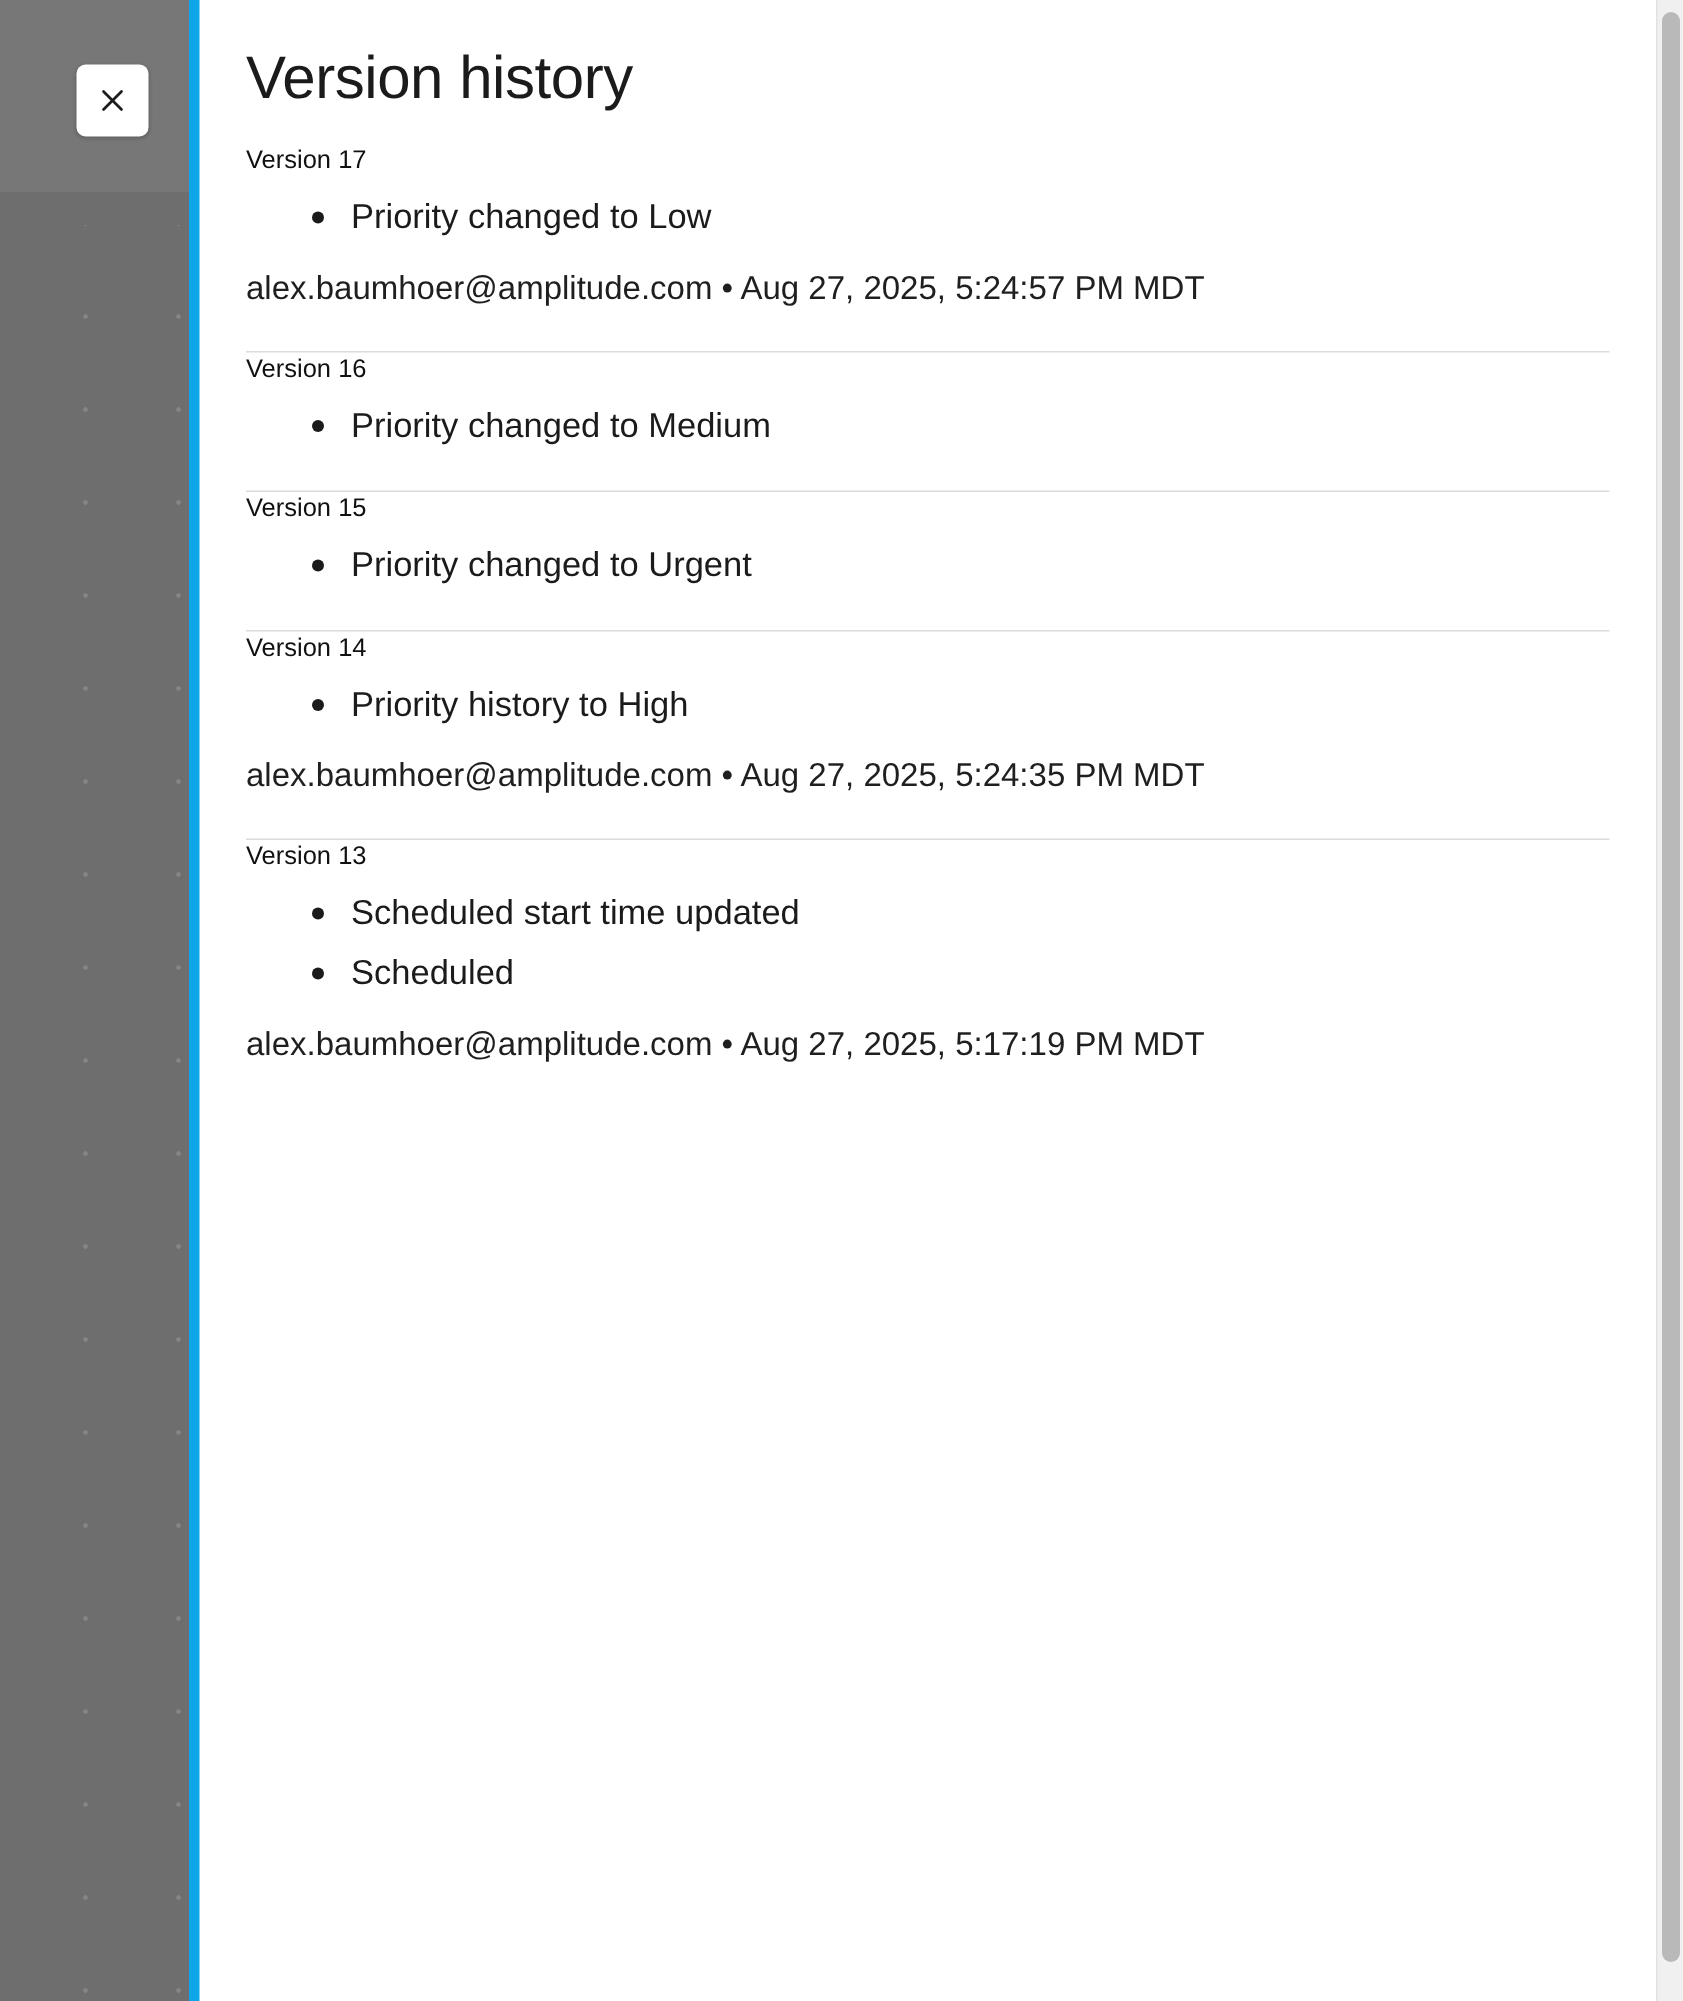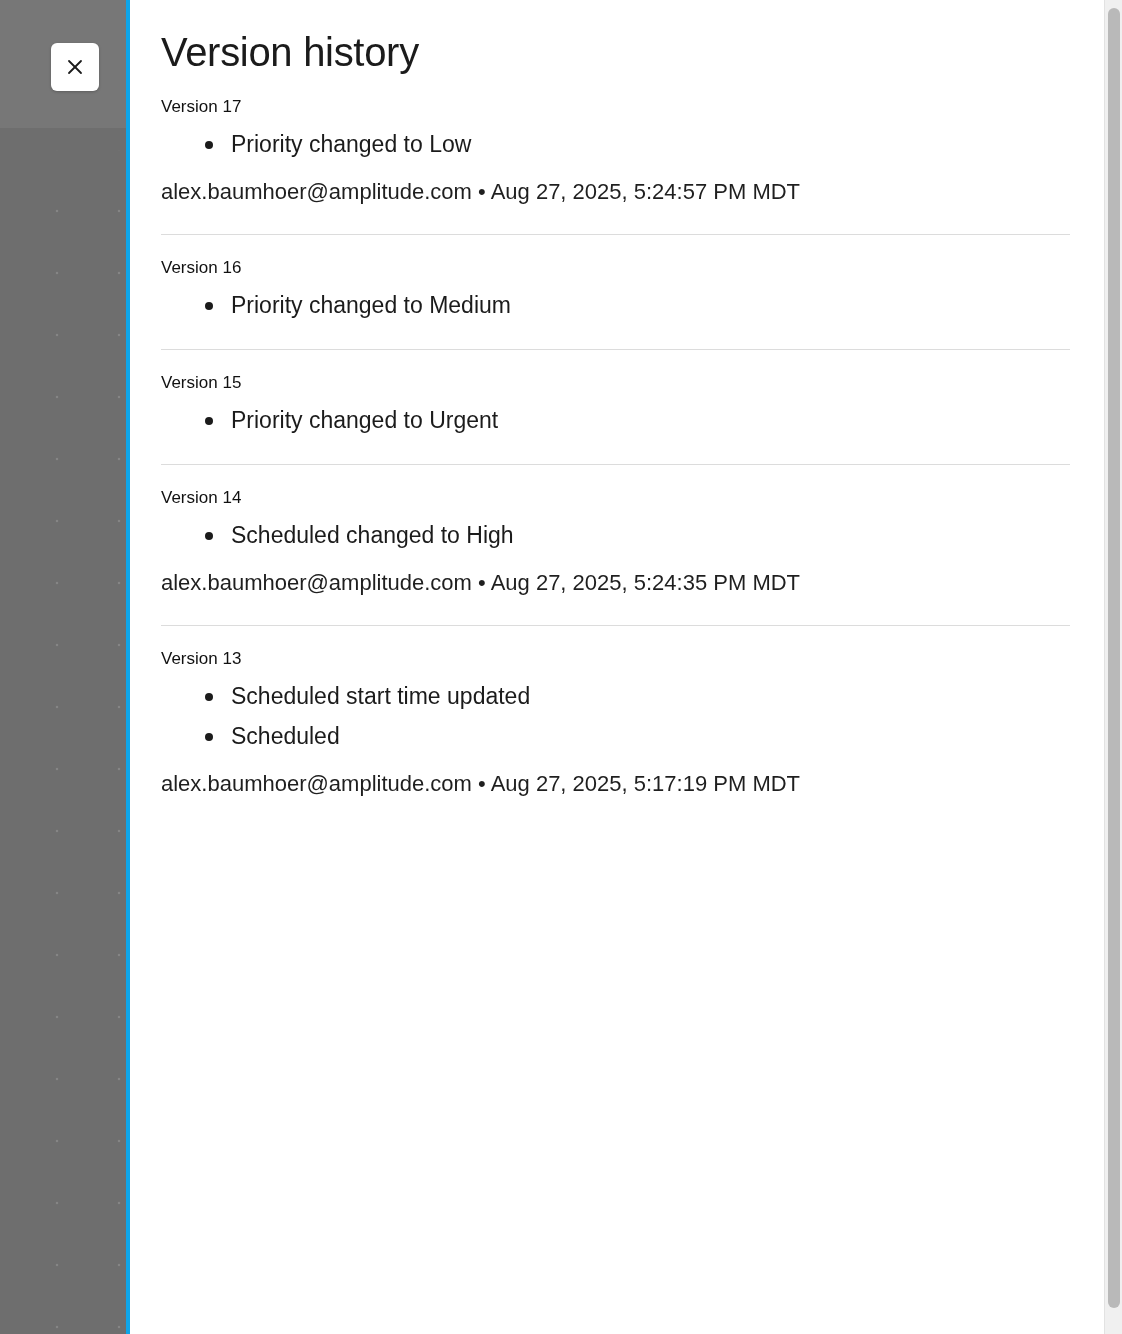--- a/index.html
+++ b/index.html
@@ -70,21 +70,21 @@
   .close-button svg { display: block; }
 
   
   .panel {
     position: absolute;
     top: 0;
     left: 126px;
     width: 996px;
     height: 1334px;
     background: #ffffff;
-    border-left: 4px solid #0ea5e9;
+    border-left: 7px solid #0ea5e9;
     overflow: hidden;
   }
 
   .panel-inner {
     position: absolute;
     top: 0;
     left: 0;
     width: 978px;
     height: 1334px;
     padding: 28px 38px 0 31px;
@@ -98,21 +98,20 @@
     letter-spacing: -0.3px;
     margin: 0 0 20px 0;
     font-family: "Liberation Sans", sans-serif;
   }
 
   .version-block {
     padding-bottom: 10px;
   }
   .version-block + .version-block {
     border-top: 1px solid #dcdcdc;
-    padding-top: 22px;
   }
 
   .version-label {
     font-size: 17px;
     line-height: 22px;
     font-weight: normal;
     color: #111111;
     margin: 0 0 6px 0;
   }
 
@@ -207,21 +206,21 @@
       <div class="version-block">
         <div class="version-label">Version 15</div>
         <ul class="change-list">
           <li class="change-item">Priority changed to Urgent</li>
         </ul>
       </div>
 
       <div class="version-block">
         <div class="version-label">Version 14</div>
         <ul class="change-list">
-          <li class="change-item">Scheduled changed to High</li>
+          <li class="change-item">Priority history to High</li>
         </ul>
         <div class="version-meta">alex.baumhoer@amplitude.com • Aug 27, 2025, 5:24:35 PM MDT</div>
       </div>
 
       <div class="version-block">
         <div class="version-label">Version 13</div>
         <ul class="change-list">
           <li class="change-item">Scheduled start time updated</li>
           <li class="change-item">Scheduled</li>
         </ul>

